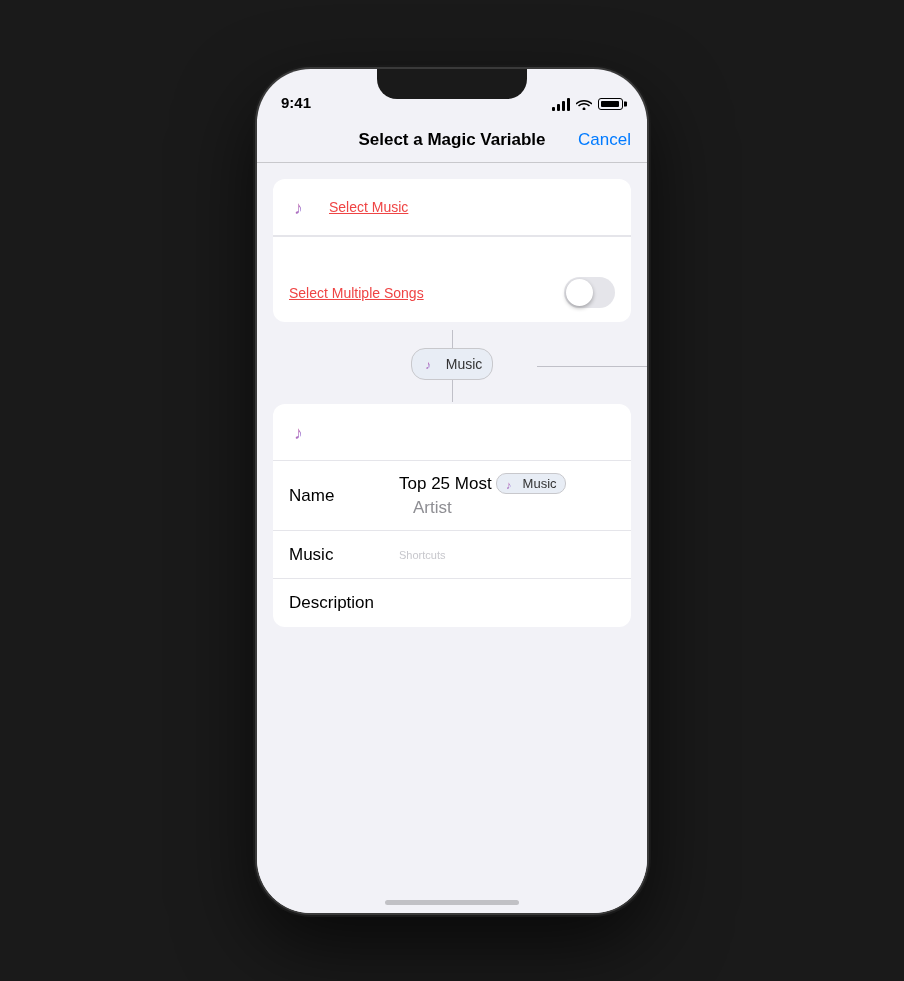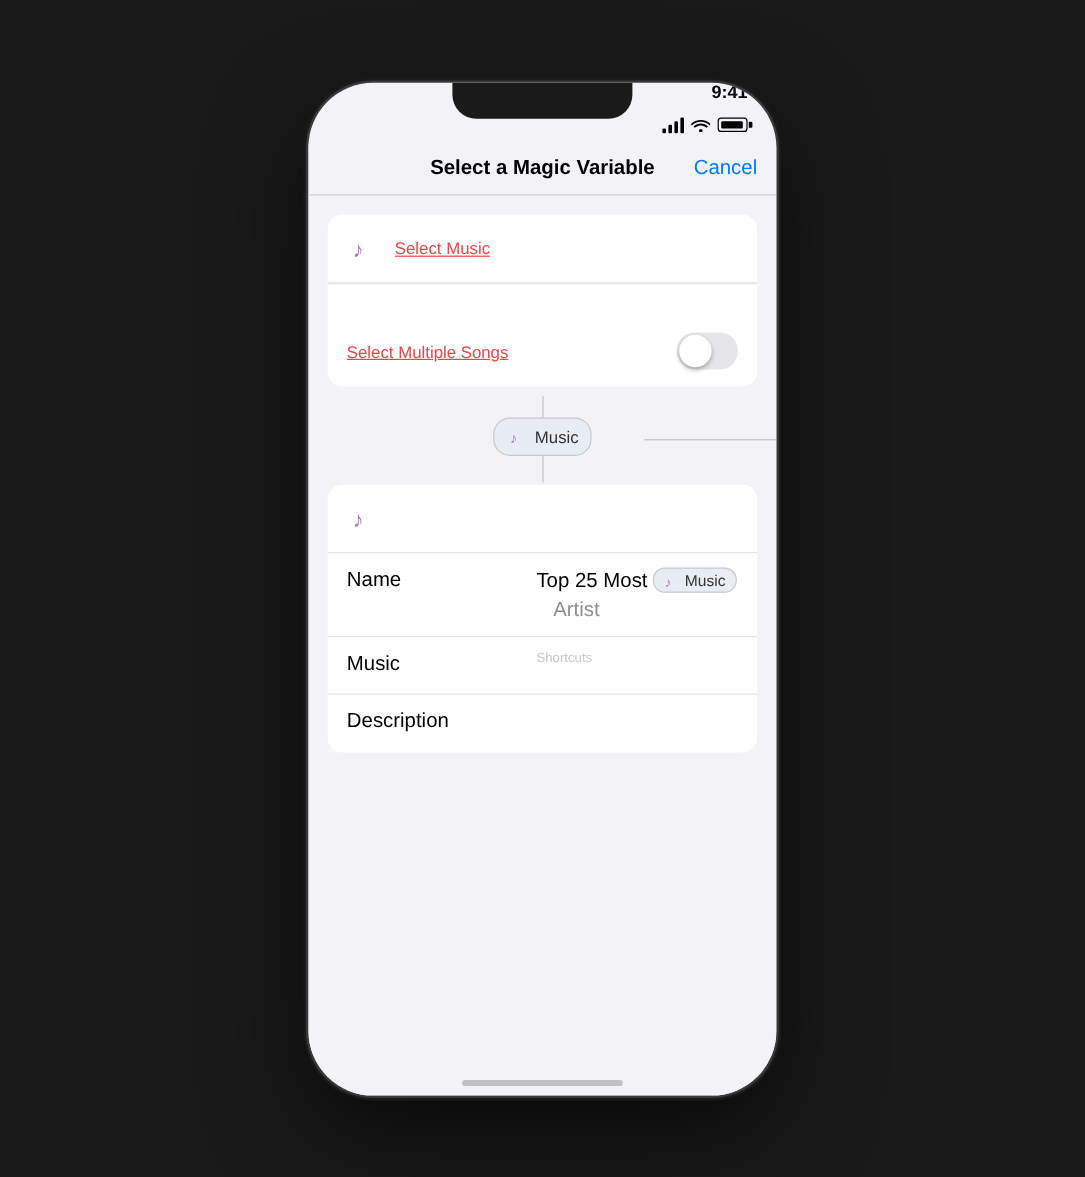--- a/index.html
+++ b/index.html
@@ -44,21 +44,20 @@
       position: absolute;
       top: 0;
       left: 0;
       right: 0;
       height: 50px;
       display: flex;
       align-items: flex-end;
       justify-content: space-between;
       padding: 0 24px 8px 24px;
       z-index: 5;
-      flex-direction: column;
     }
 
     .status-time {
       font-size: 15px;
       font-weight: 600;
       color: #000;
     }
 
     .status-icons {
       display: flex;
@@ -239,25 +238,24 @@
       height: 18px;
       border-radius: 4px;
       display: flex;
       align-items: center;
       justify-content: center;
     }
 
     
     .detail-row {
       display: flex;
-      align-items: flex-start;
+      align-items: center;
       padding: 12px 16px;
       min-height: 48px;
       border-bottom: 0.5px solid #e5e5ea;
-      gap: 48px;
     }
 
     .detail-row:last-child {
       border-bottom: none;
     }
 
     .detail-label {
       font-size: 17px;
       color: #000;
       width: 110px;

